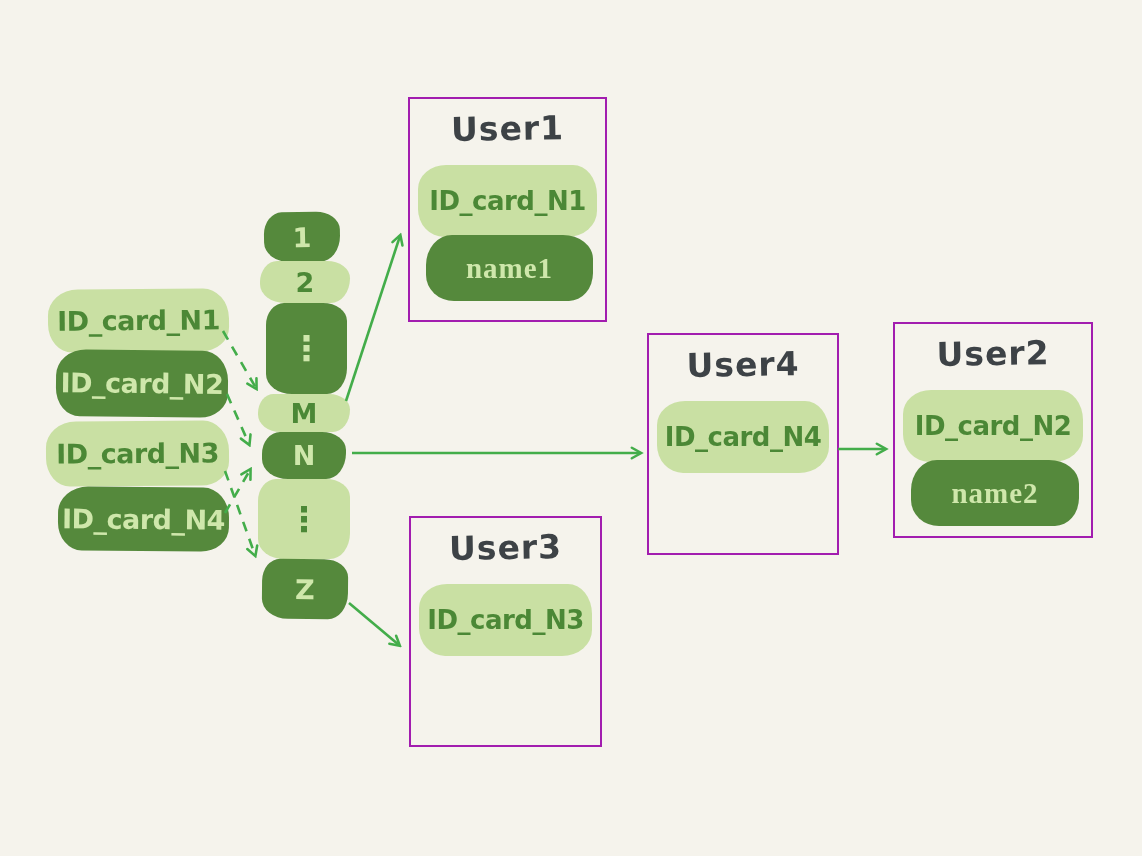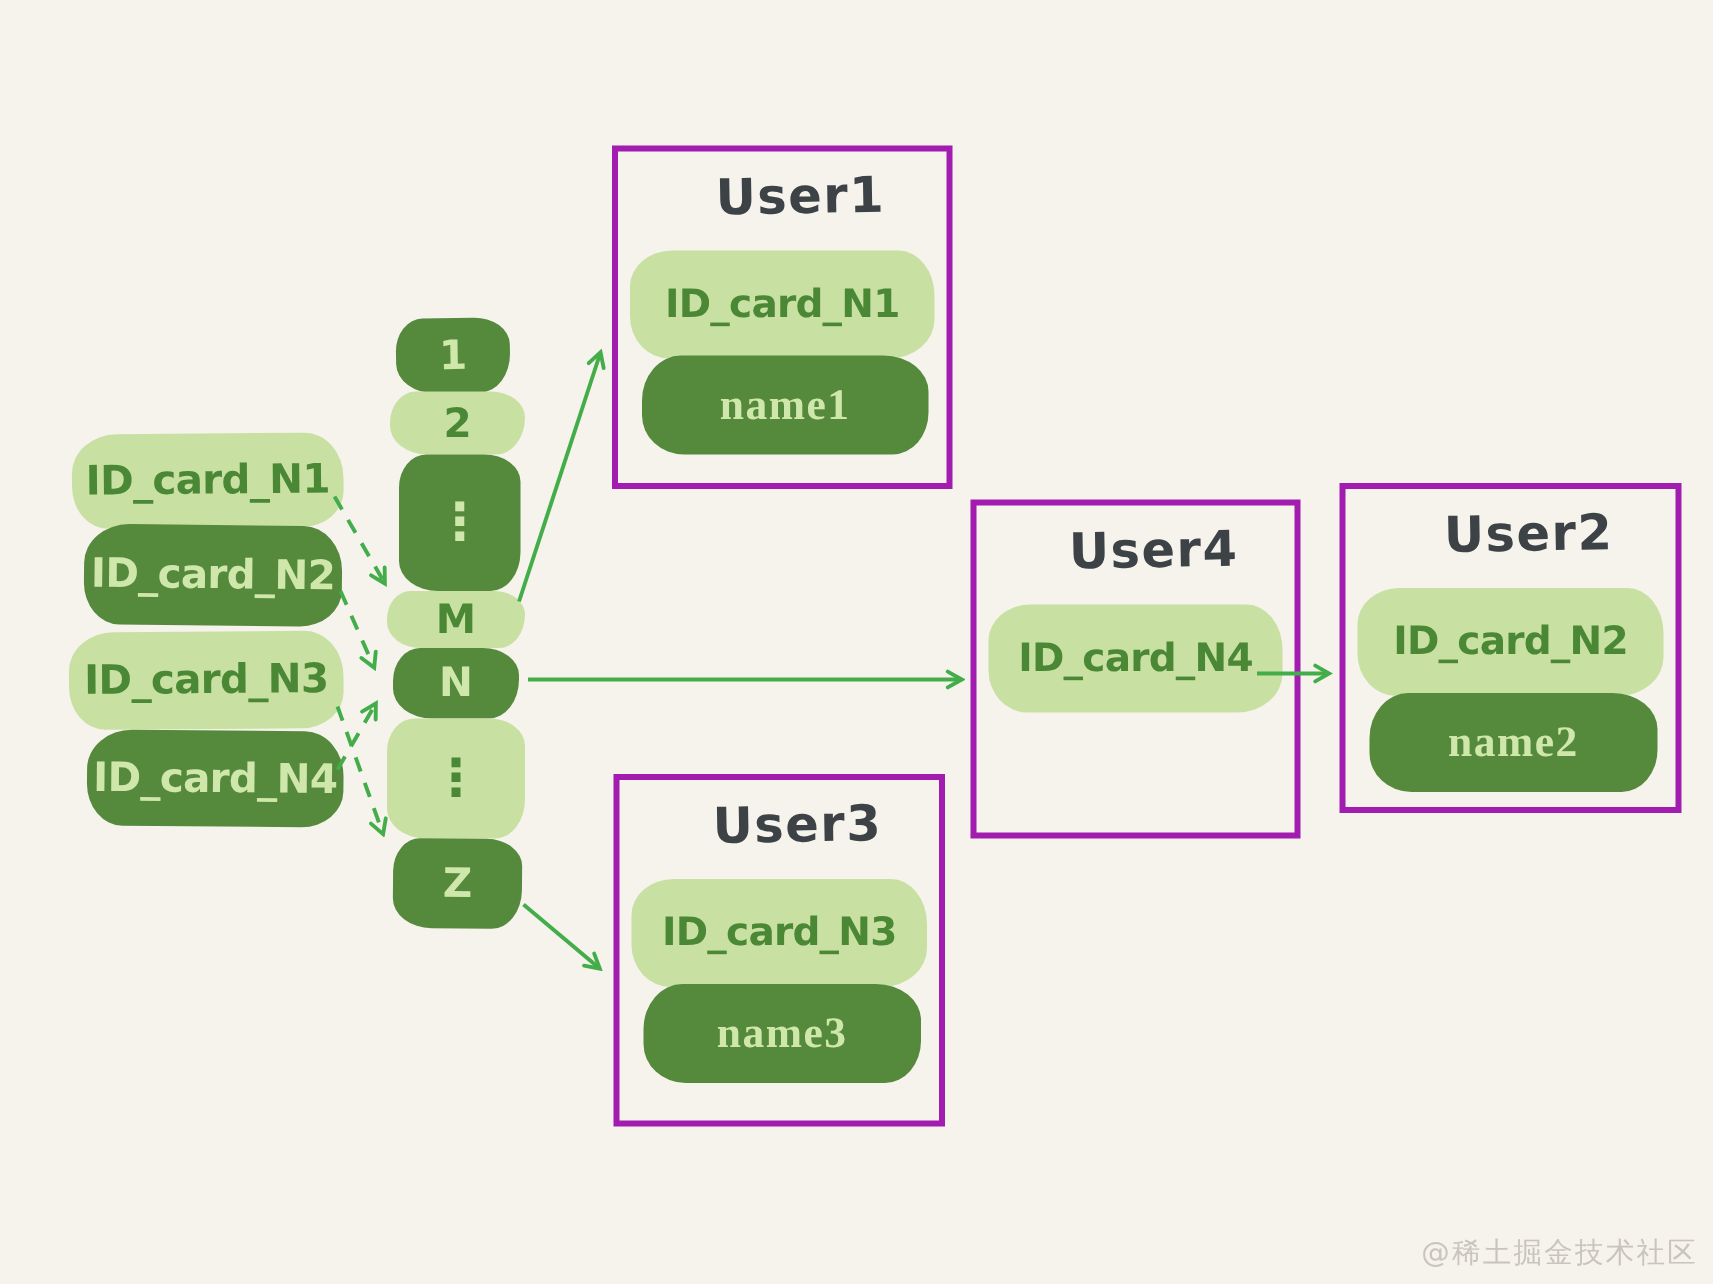--- a/index.html
+++ b/index.html
@@ -16,21 +16,21 @@
   .dark{background:#55893c;color:#cfe7ab;}
   .idpill{
     font-size:27px;letter-spacing:-0.5px;
     border-radius:30px 26px 28px 24px / 26px 30px 24px 28px;
   }
   .bucket{
     font-size:27px;
     border-radius:18px 24px 20px 26px / 22px 18px 26px 20px;
   }
   .dots{font-size:34px;line-height:0.9;}
-  .user-box{position:absolute;border:4px solid #a21caf;background:transparent;padding-left:24px;}
+  .user-box{position:absolute;border:2px solid #a21caf;background:transparent;}
   .user-title{
     text-align:center;padding-top:10px;font-size:33px;font-weight:700;
     color:#3d4246;transform:rotate(-1deg);letter-spacing:1px;
   }
   .box-pill-id{left:8px;right:8px;top:66px;height:72px;font-size:26px;letter-spacing:-0.5px;
     border-radius:28px 24px 30px 26px / 24px 30px 26px 28px;}
   .box-pill-name{left:16px;right:12px;top:136px;height:66px;font-size:29px;letter-spacing:1px;
     border-radius:26px 30px 24px 28px / 30px 24px 28px 26px;font-family:Liberation Serif, serif;}
   .arrow-layer{position:absolute;left:0;top:0;pointer-events:none;}
   .watermark{
@@ -69,35 +69,33 @@
 
   <div class="user-box" style="left:893px;top:322px;width:196px;height:212px">
     <div class="user-title">User2</div>
     <div class="pill light box-pill-id">ID_card_N2</div>
     <div class="pill dark box-pill-name">name2</div>
   </div>
 
   <div class="user-box" style="left:409px;top:516px;width:189px;height:227px">
     <div class="user-title">User3</div>
     <div class="pill light box-pill-id">ID_card_N3</div>
-    <div class="pill dark box-pill-name">name3</div>
   </div>
 
   <svg class="arrow-layer" width="1142" height="856" viewBox="0 0 1142 856">
     <defs>
       <marker id="ah" viewBox="0 0 12 12" refX="9" refY="6" markerWidth="14" markerHeight="14" orient="auto" markerUnits="userSpaceOnUse">
         <path d="M2,1.5 L10,6 L2,10.5" fill="none" stroke="#43ad4a" stroke-width="2.2" stroke-linecap="round"></path>
       </marker>
     </defs>
 
     <line x1="223" y1="331" x2="256" y2="388" stroke="#43ad4a" stroke-width="2.6" stroke-dasharray="10 8" marker-end="url(#ah)"></line>
     <line x1="227" y1="394" x2="249" y2="444" stroke="#43ad4a" stroke-width="2.6" stroke-dasharray="10 8" marker-end="url(#ah)"></line>
     <line x1="225" y1="471" x2="255" y2="555" stroke="#43ad4a" stroke-width="2.6" stroke-dasharray="10 8" marker-end="url(#ah)"></line>
     <line x1="225" y1="513" x2="250" y2="470" stroke="#43ad4a" stroke-width="2.6" stroke-dasharray="10 8" marker-end="url(#ah)"></line>
 
     <line x1="346" y1="401" x2="400" y2="236" stroke="#43ad4a" stroke-width="2.6" marker-end="url(#ah)"></line>
     <line x1="352" y1="453" x2="640" y2="453" stroke="#43ad4a" stroke-width="2.6" marker-end="url(#ah)"></line>
     <line x1="349" y1="603" x2="399" y2="645" stroke="#43ad4a" stroke-width="2.6" marker-end="url(#ah)"></line>
     <line x1="838" y1="449" x2="885" y2="449" stroke="#43ad4a" stroke-width="2.6" marker-end="url(#ah)"></line>
   </svg>
 
-  <div class="watermark">@稀土掘金技术社区</div>
 </div>
 
 </body></html>

